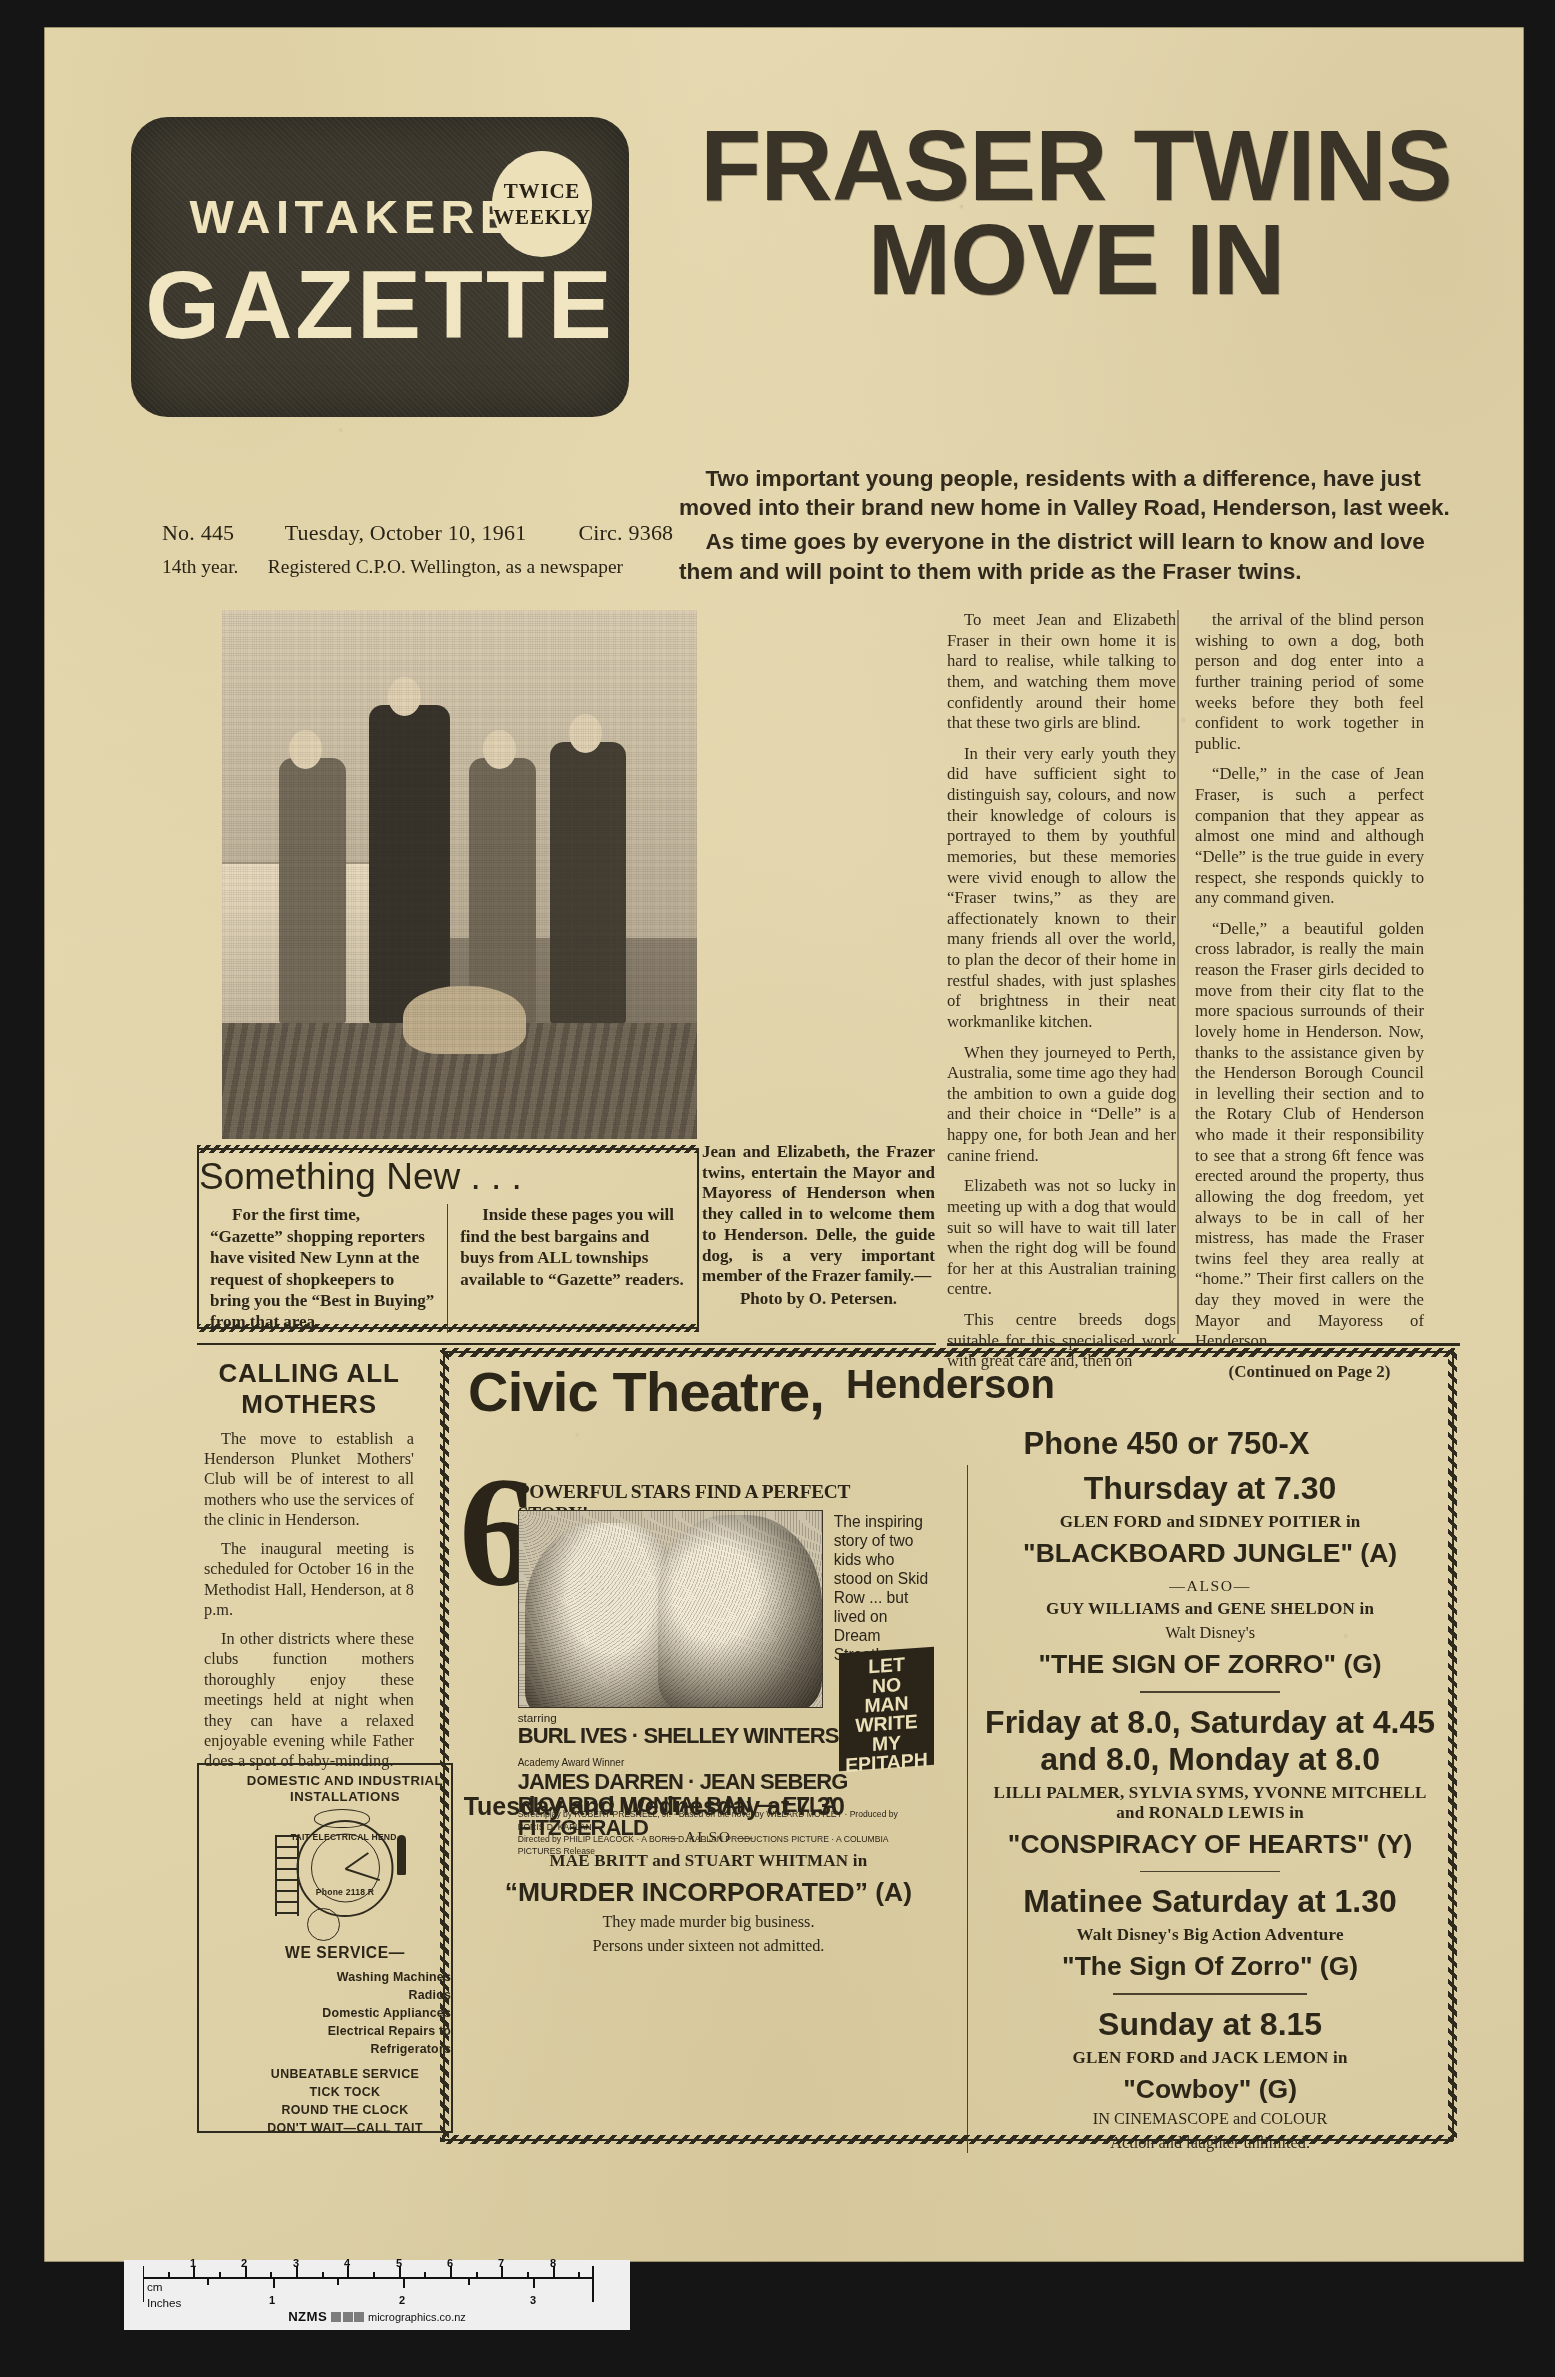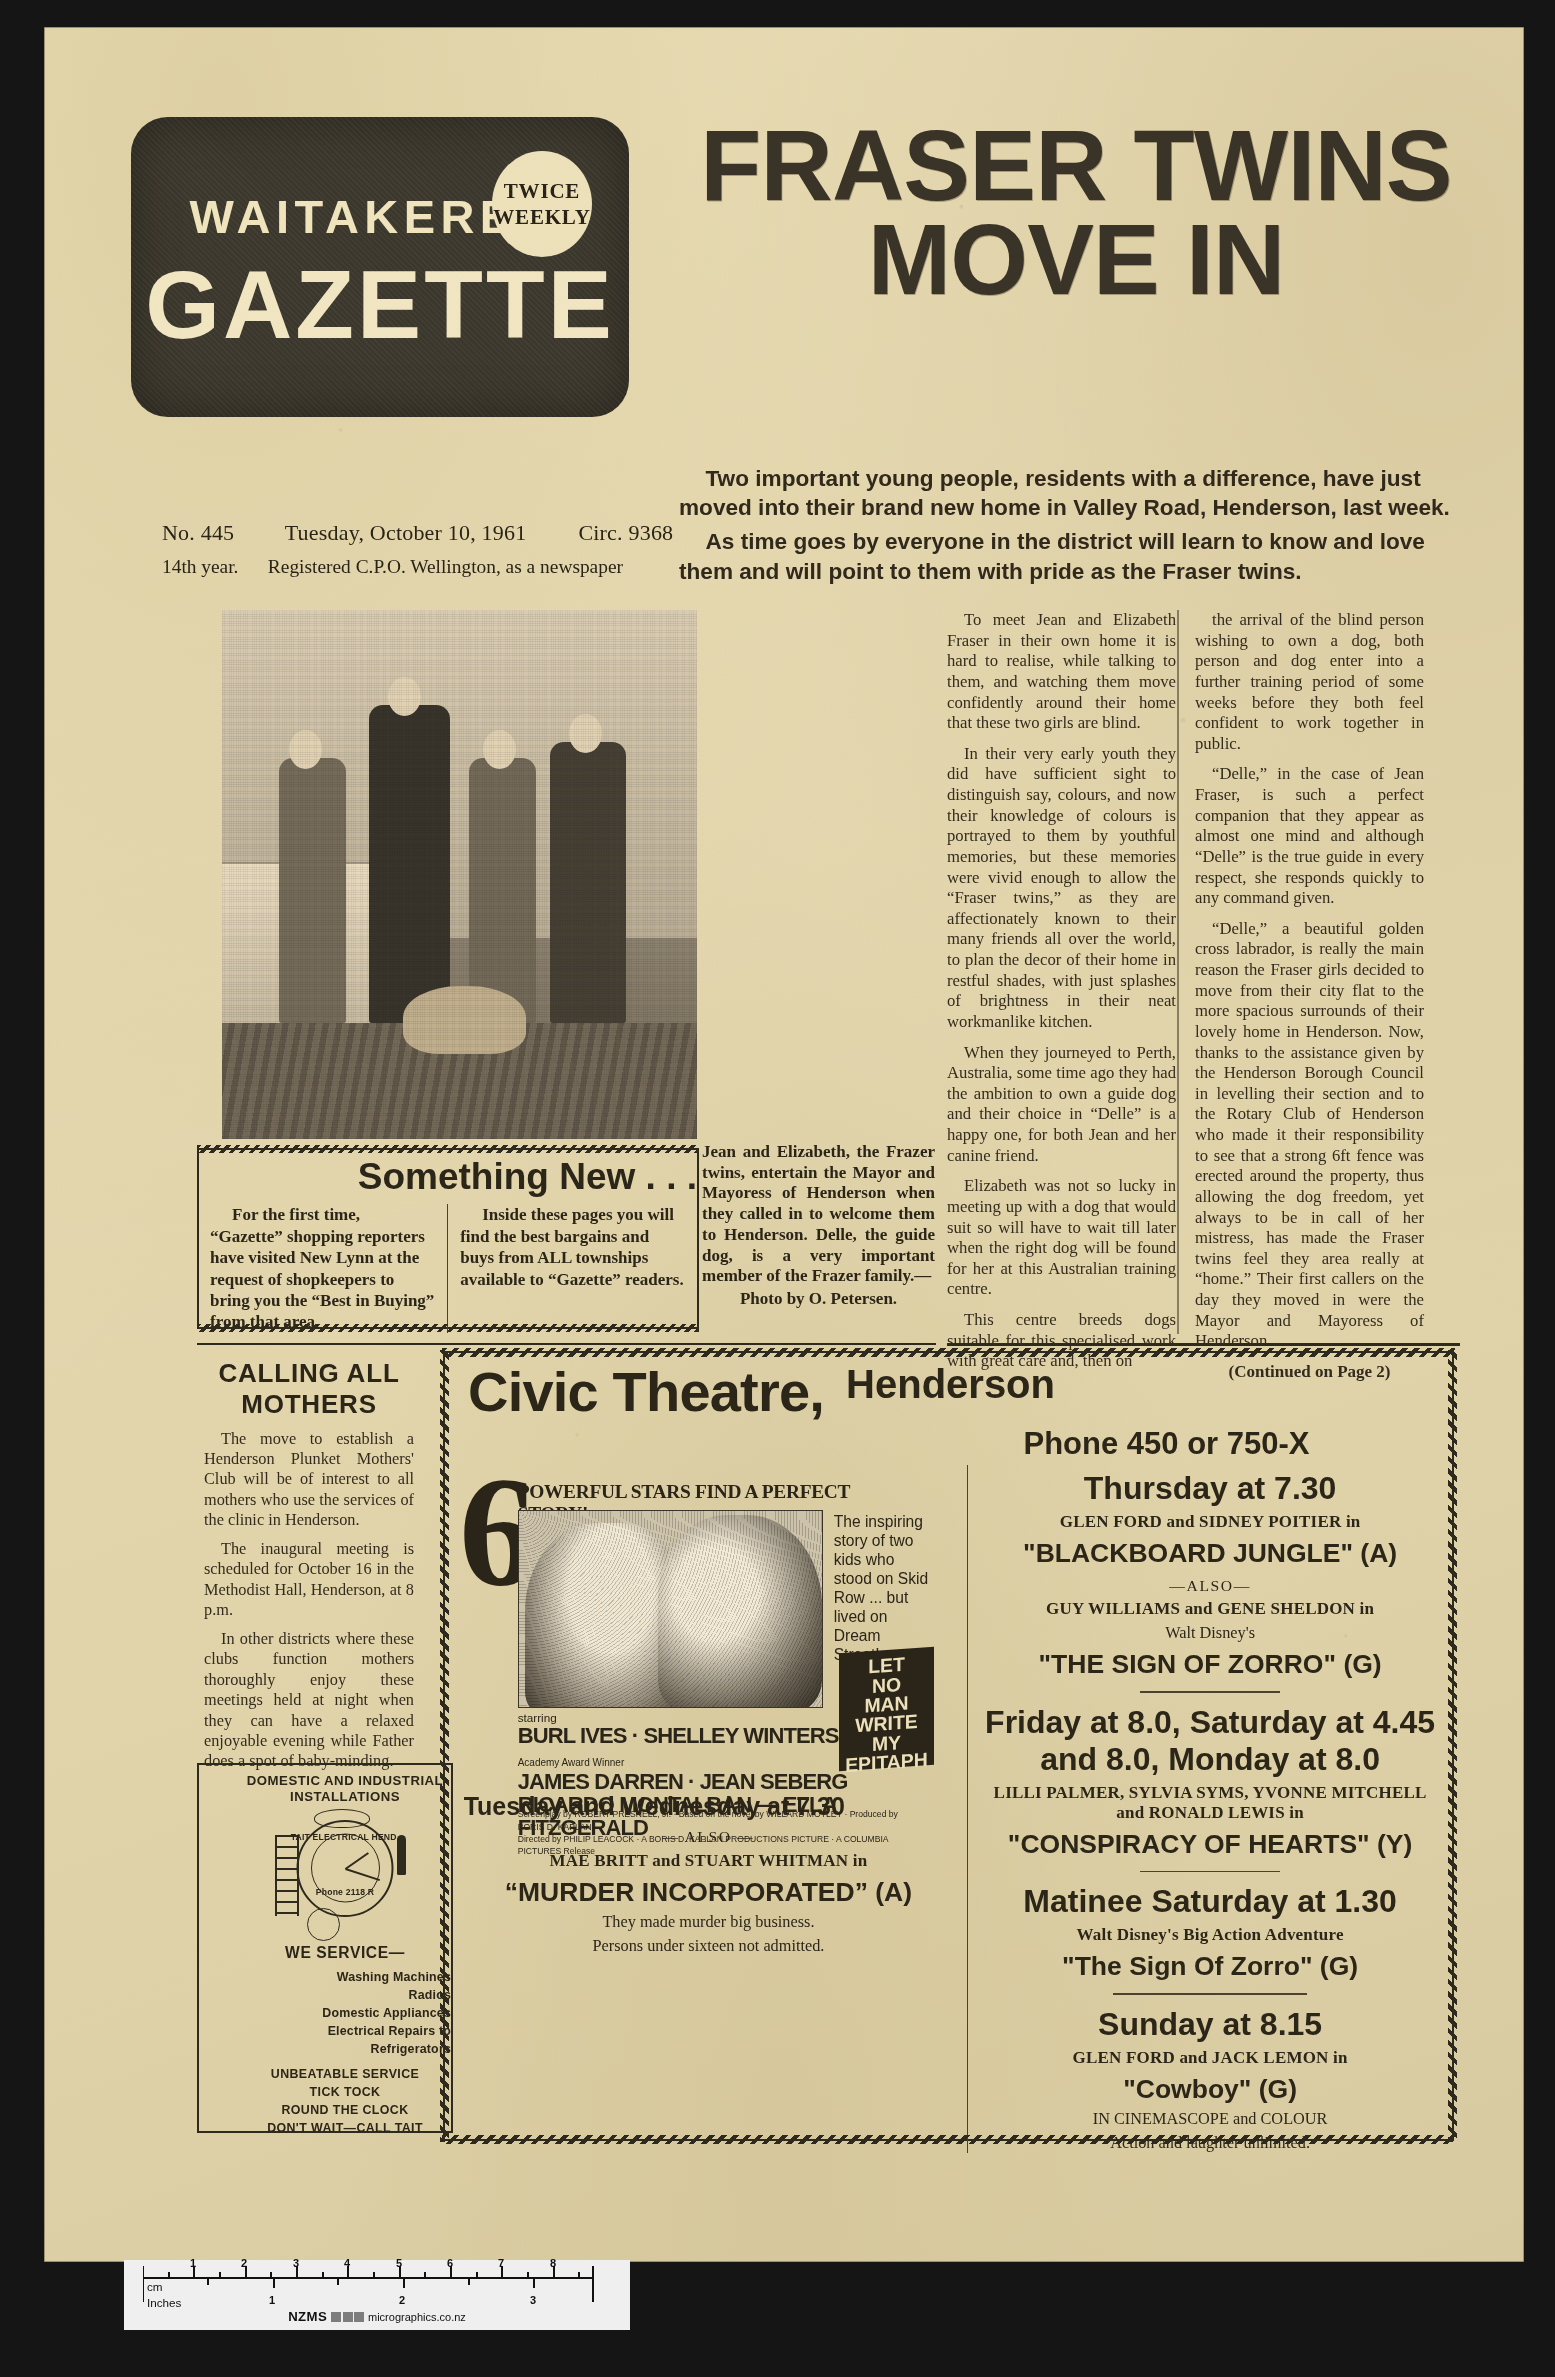--- a/index.html
+++ b/index.html
@@ -114,22 +114,22 @@
 
   
   #somethingnew{
     position:absolute;left:152px;top:1120px;width:498px;height:177px;
     border:2.3px solid #2f2a1e;
   }
   #somethingnew .zig{position:absolute;left:-2.3px;right:-2.3px;height:7.8px;
     background:repeating-linear-gradient(135deg,#2f2a1e 0 3.1px,rgba(0,0,0,0) 3.1px 7px);}
   #somethingnew .zig.t{top:-4.7px;} #somethingnew .zig.b{bottom:-4.7px;}
   #sn-title{
-    font-family:"Liberation Sans", sans-serif;font-weight:700;
-    font-size:37px;text-align:right;margin-top:6.2px;color:#2c2619;letter-spacing:0px;
+    font-family:"Liberation Sans", sans-serif;font-weight:400;
+    font-size:37px;text-align:left;margin-top:6.2px;color:#2c2619;letter-spacing:0px;
   }
   #sn-cols{display:flex;margin-top:6.2px;padding:0 11px;gap:0;}
   #sn-cols .c{width:50%;font-size:17px;line-height:1.26;font-weight:700;color:#2c2619;}
   #sn-cols .c:first-child{padding-right:11px;border-right:1.6px solid #4a412f;}
   #sn-cols .c:last-child{padding-left:12.4px;}
   #sn-cols p{margin:0;text-indent:22px;}
 
   
   #caption{
     position:absolute;left:657px;top:1114px;width:233px;

